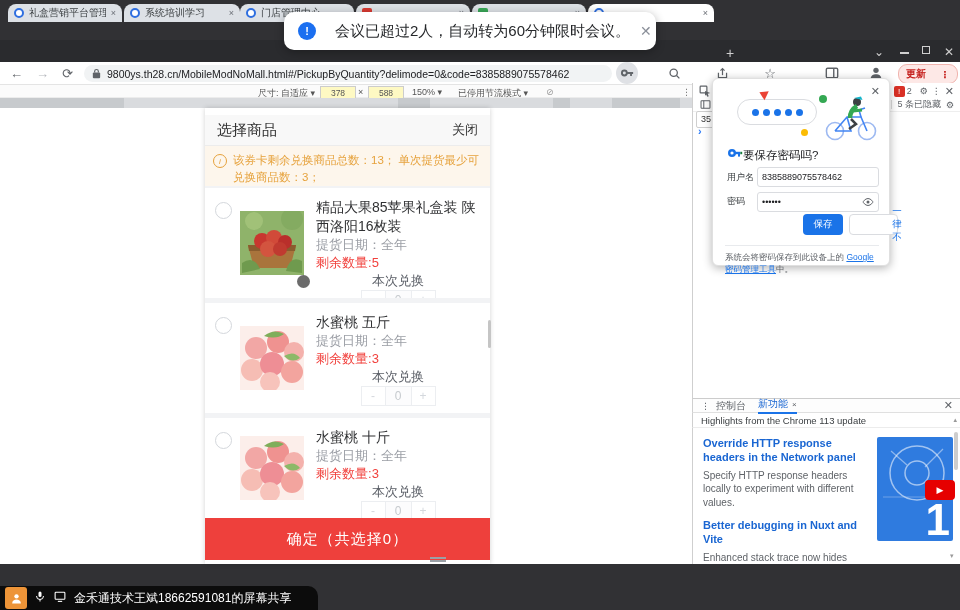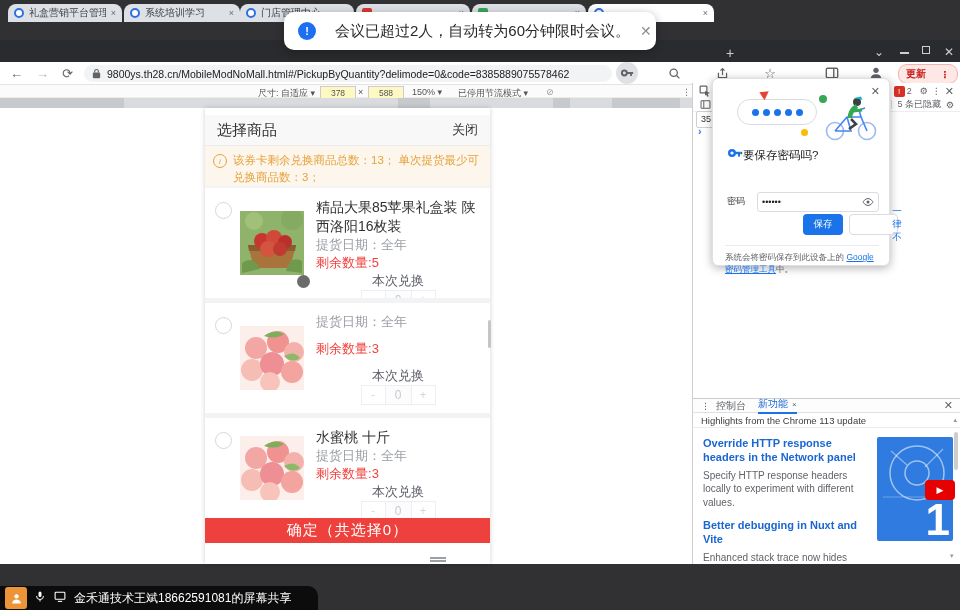--- a/index.html
+++ b/index.html
@@ -57,21 +57,21 @@
   .ptitle{font-size:14px;color:#303133;line-height:19px;}
   .prow{font-size:13px;}
   .gray{color:#9b9ea5;}
   .red{color:#f1413d;}
   .pbottom{display:flex;justify-content:flex-start;align-items:center;flex-direction:column;}
   .exch{font-size:13px;color:#5a5e66;}
   .stepper{display:flex;}
   .st{width:25px;height:20px;border:1px solid #eceef1;background:#fff;font-size:12px;color:#d4d8dd;
       display:flex;align-items:center;justify-content:center;box-sizing:border-box;}
   .st.val{color:#c6cace;background:#fcfcfd;border-left:none;border-right:none;}
-  .confirm{left:205px;top:518px;width:285px;height:25px;background:#ee403c;color:#fff;font-size:15px;
+  .confirm{left:205px;top:518px;width:285px;height:42px;background:#ee403c;color:#fff;font-size:15px;
            display:flex;align-items:center;justify-content:center;letter-spacing:1px;}
   .mscroll{left:488px;top:320px;width:3px;height:28px;background:#c5c5c5;border-radius:2px;}
   .cursor-dot{left:297px;top:275px;width:13px;height:13px;border-radius:50%;background:#5b5b5b;opacity:.9;}
   
   .dtpanel{left:692px;top:83px;width:268px;height:481px;background:#fff;border-left:1px solid #cfcfcf;}
   .dtrow{position:absolute;left:693px;width:267px;display:flex;align-items:center;background:#fff;}
   .dticon{width:16px;height:14px;display:flex;align-items:center;justify-content:center;}
   .small{font-size:9px;color:#5f6368;}
   .issues{position:absolute;left:696px;top:111px;border:1px solid #cfcfcf;border-radius:2px;background:#fff;
           font-size:9px;color:#333;padding:1px 4px;}
@@ -285,20 +285,21 @@
         <circle cx="54" cy="26" r="10" fill="#f4b1ac"></circle>
         <circle cx="12" cy="44" r="11" fill="#f6bdb4"></circle>
         <circle cx="32" cy="38" r="12" fill="#ee8e95"></circle>
         <circle cx="52" cy="46" r="11" fill="#f3a49e"></circle>
         <circle cx="30" cy="56" r="10" fill="#f7c3bb"></circle>
         <path d="M24 10 Q34 2 44 8 Q36 14 24 10Z" fill="#7fae5a"></path>
         <path d="M44 30 Q54 24 60 32 Q52 38 44 30Z" fill="#8cb968"></path>
       </svg>
   </div>
   <div class="pinfo">
+    <div class="ptitle">水蜜桃 五斤</div>
     <div class="prow gray"><span>提货日期：</span><span>全年</span></div>
     <div class="prow red"><span>剩余数量:</span><span>3</span></div>
     <div class="pbottom">
       <span class="exch">本次兑换</span>
       <span class="stepper">
         <span class="st">-</span>
         <span class="st val">0</span>
         <span class="st">+</span>
       </span>
     </div>
@@ -453,20 +454,24 @@
     <span>
       <svg width="16" height="16" viewBox="0 0 16 16">
           <circle cx="5" cy="8" r="2.8" fill="none" stroke="#1a73e8" stroke-width="2.4"></circle>
           <rect x="8" y="6.8" width="5.4" height="2.4" fill="#1a73e8"></rect>
           <rect x="11" y="9" width="2" height="2.6" fill="#1a73e8"></rect>
           <rect x="13.4" y="6.8" width="1.8" height="2.4" fill="#188038"></rect>
         </svg>
     </span>
     <span style="font-size:11.5px;color:#202124;">要保存密码吗?</span>
   </div>
+  <div class="pwrow" style="left:14px;top:88px;">
+    <span class="pwlabel">用户名</span>
+    <input class="pwinput" readonly="" value="8385889075578462" style="">
+  </div>
   <div class="pwrow" style="left:14px;top:112px;">
     <span class="pwlabel">密码</span>
     <span style="position:relative;display:inline-block;">
       <input class="pwinput" readonly="" value="••••••" style="">
       <span style="position:absolute;right:5px;top:3px;">
         <svg width="12" height="12" viewBox="0 0 24 24">
             <path d="M12 5C6 5 2 12 2 12s4 7 10 7 10-7 10-7-4-7-10-7z" fill="none" stroke="#5f6368" stroke-width="2"></path>
             <circle cx="12" cy="12" r="3" fill="#5f6368"></circle>
           </svg>
       </span>

